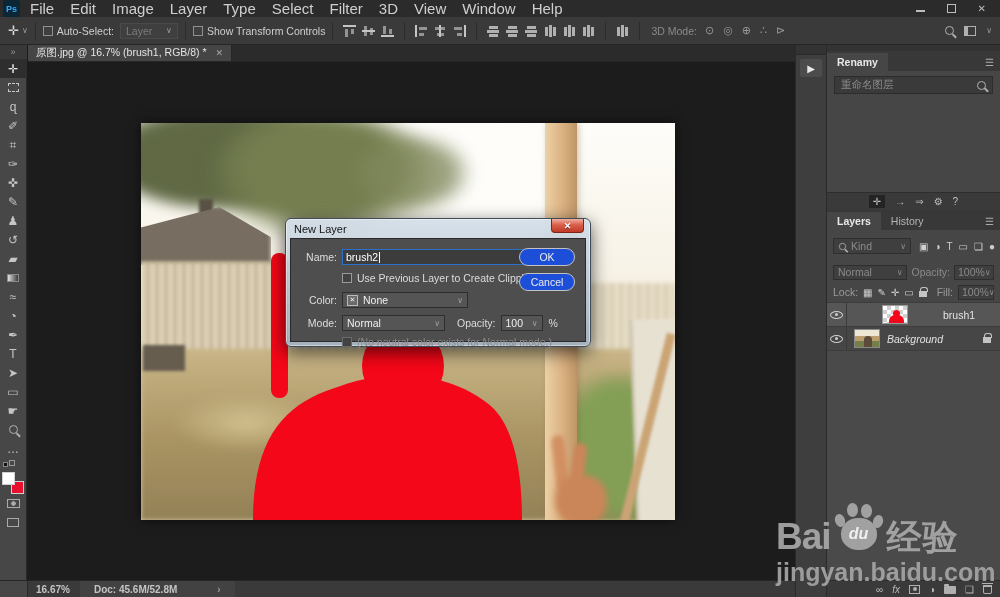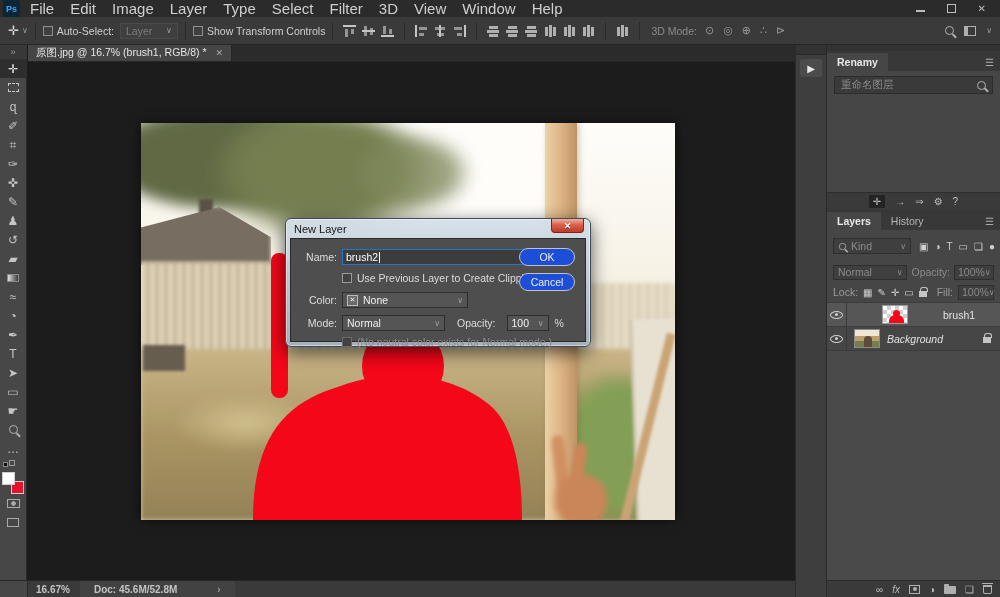--- a/index.html
+++ b/index.html
@@ -425,21 +425,21 @@
           <span class="ca">∨</span>
         </span>
       </div>
       <div class="dlg-row" style="top:76px; left:0;">
         <span class="dlg-label">Mode:</span>
         <span class="dd" style="width:103px;">
           <span>Normal</span>
           <span class="ca">∨</span>
         </span>
         <span style="margin-left:12px;">Opacity:</span>
-        <span class="dd" style="width:42px; margin-left:11px;">
+        <span class="dd" style="width:42px; margin-left:5px;">
           <span>100</span>
           <span class="ca">∨</span>
         </span>
         <span style="margin-left:6px;">%</span>
       </div>
       <div class="dlg-row dim" style="top:97px; left:51px;text-align:right;">
         <span class="cbx2 dis"></span>
         <span>(No neutral color exists for Normal mode.)</span>
       </div>
       <div class="dlg-btn" style="top:9px;">OK</div>
@@ -548,14 +548,28 @@
 
   <div class="statusbar">
     <span class="sb-corner"></span>
     <span class="sb-zoom">16.67%</span>
     <span class="sb-doc">
       <span>Doc: 45.6M/52.8M</span>
       <span class="sb-chev">›</span>
     </span>
   </div>
 
+  <div class="watermark">
+    <div class="wm-row">
+      <span class="wm-bai">Bai</span>
+      <span class="paw">
+        <i class="t1"></i>
+          <i class="t2"></i>
+          <i class="t3"></i>
+          <i class="t4"></i>
+        <i class="pad">du</i>
+      </span>
+      <span class="wm-brand">经验</span>
+    </div>
+    <div class="wm-url">jingyan.baidu.com</div>
+  </div>
 
 </div>
 
 </body></html>

